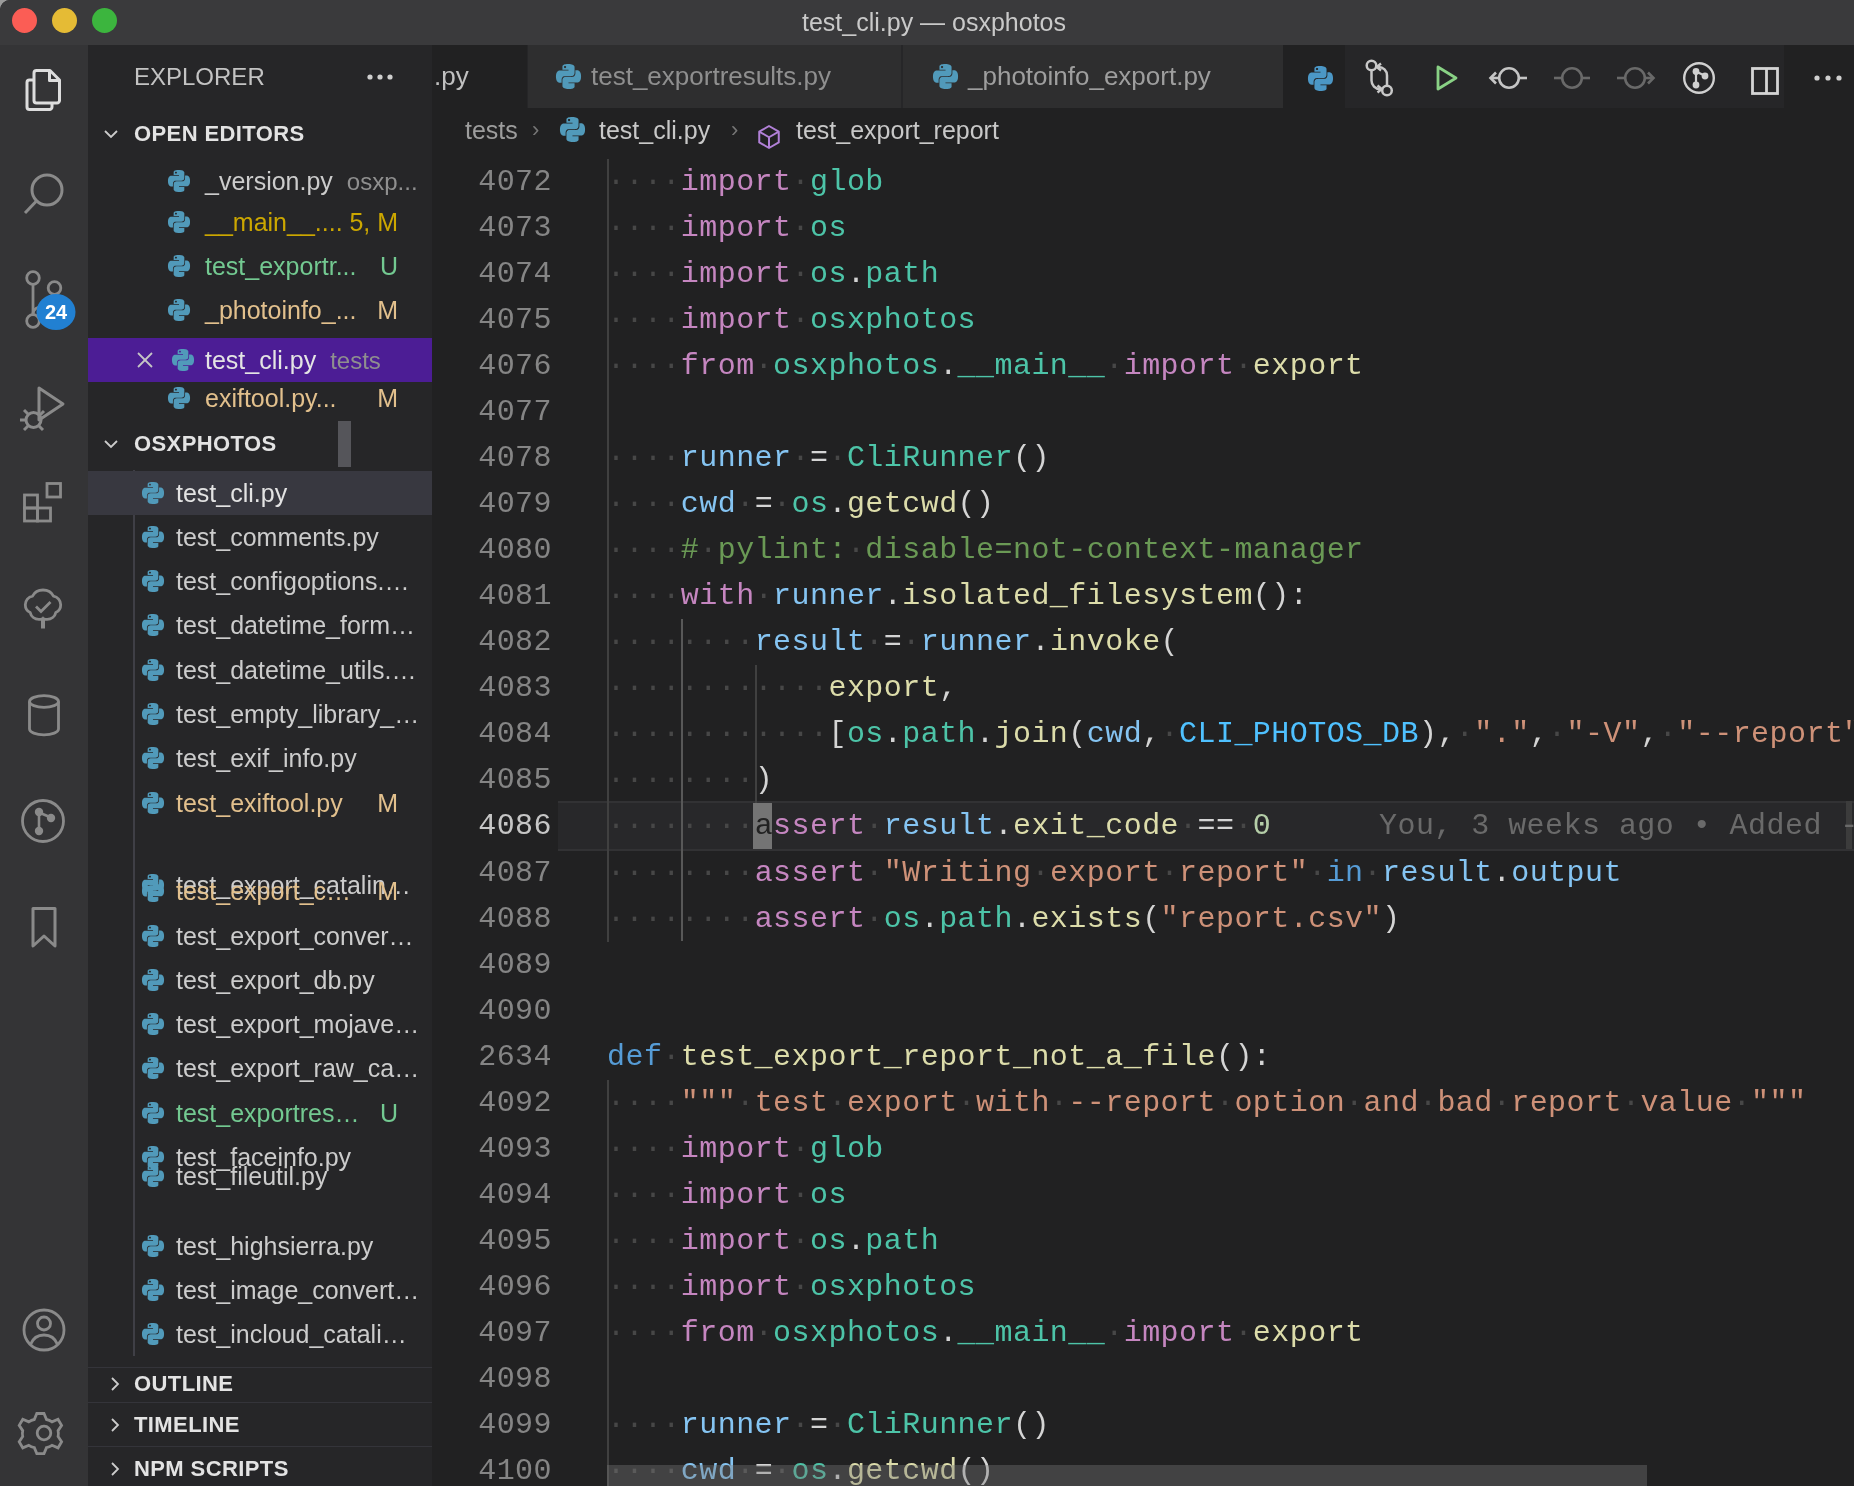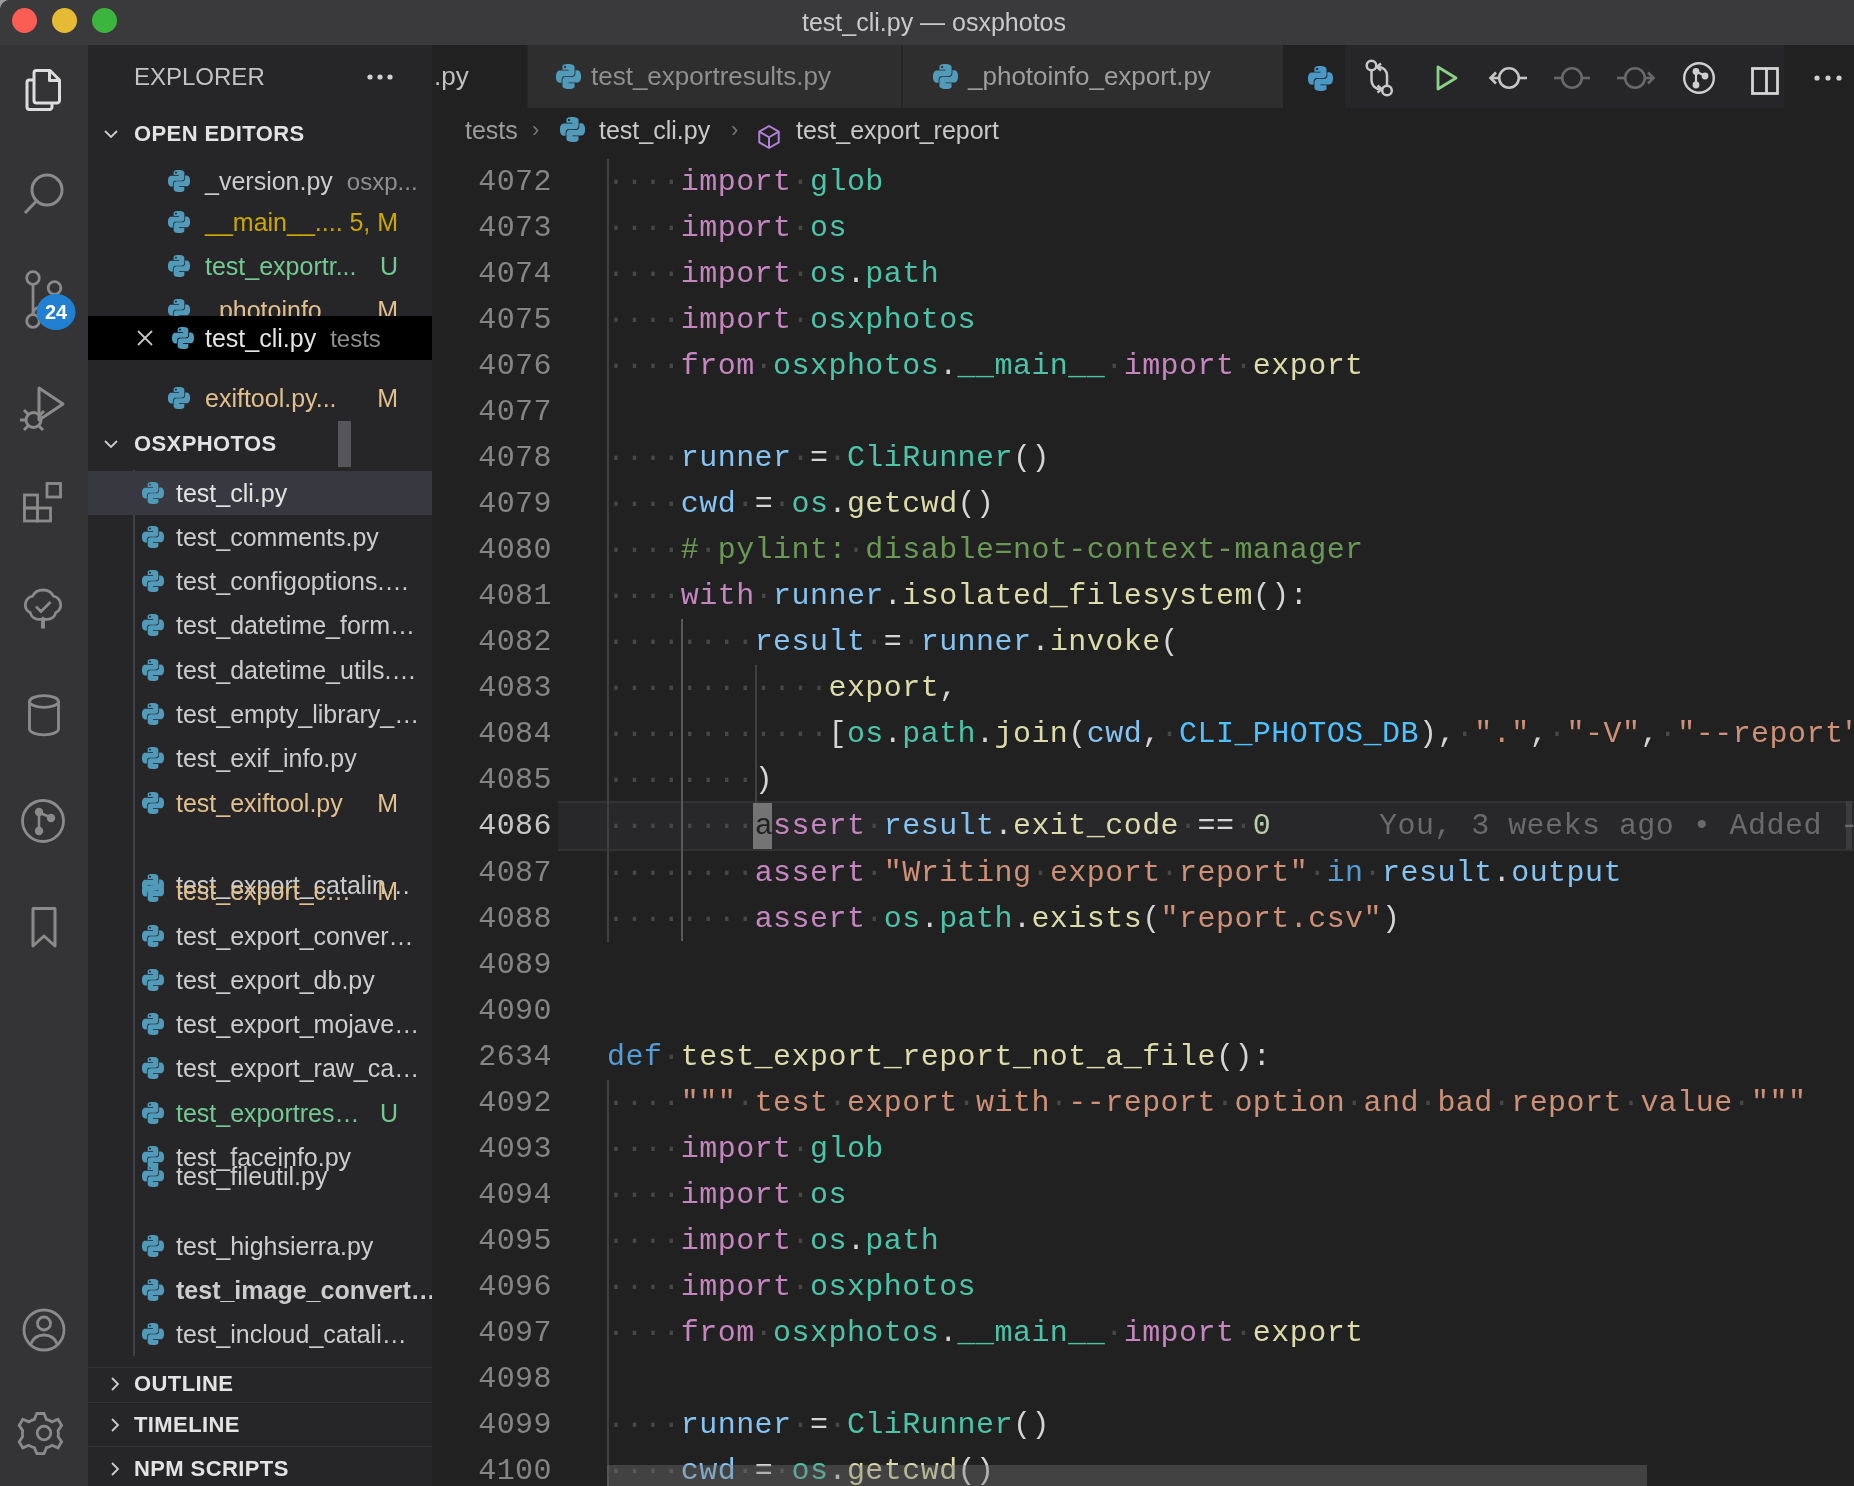--- a/index.html
+++ b/index.html
@@ -135,21 +135,21 @@
         <span class="nm" style="left:117px;color:#73C991">test_exportr...</span>
         <span class="bdg" style="color:#73C991">U</span>
       </div>
       <div class="srow" style="top:243px;">
         <svg style="left:80px;top:11px" width="22" height="22" viewBox="0 0 24 24">
           <path fill="#519aba" d="M14.25.18l.9.2.73.26.59.3.45.32.34.34.25.34.16.33.1.3.04.26.02.2-.01.13V8.5l-.05.63-.13.55-.21.46-.26.38-.3.31-.33.25-.35.19-.35.14-.33.1-.3.07-.26.04-.21.02H8.77l-.69.05-.59.14-.5.22-.41.27-.33.32-.27.35-.2.36-.15.37-.1.35-.07.32-.04.27-.02.21v3.06H3.17l-.21-.03-.28-.07-.32-.12-.35-.18-.36-.26-.36-.36-.35-.46-.32-.59-.28-.73-.21-.88-.14-1.05-.05-1.23.06-1.22.16-1.04.24-.87.32-.71.36-.57.4-.44.42-.33.42-.24.4-.16.36-.1.32-.05.24-.01h.16l.06.01h8.16v-.83H6.18l-.01-2.75-.02-.37.05-.34.11-.31.17-.28.25-.26.31-.23.38-.2.44-.18.51-.15.58-.12.64-.1.71-.06.77-.04.84-.02 1.27.05zm-6.3 1.98l-.23.33-.08.41.08.41.23.34.33.22.41.09.41-.09.33-.22.23-.34.08-.41-.08-.41-.23-.33-.33-.22-.41-.09-.41.09zm13.09 3.95l.28.06.32.12.35.18.36.27.36.35.35.47.32.59.28.73.21.88.14 1.04.05 1.23-.06 1.23-.16 1.04-.24.86-.32.71-.36.57-.4.45-.42.33-.42.24-.4.16-.36.09-.32.05-.24.02-.16-.01h-8.22v.82h5.84l.01 2.76.02.36-.05.34-.11.31-.17.29-.25.25-.31.24-.38.2-.44.17-.51.15-.58.13-.64.09-.71.07-.77.04-.84.01-1.27-.04-1.07-.14-.9-.2-.73-.25-.59-.3-.45-.33-.34-.34-.25-.34-.16-.33-.1-.3-.04-.25-.02-.2.01-.13v-5.34l.05-.64.13-.54.21-.46.26-.38.3-.32.33-.24.35-.2.35-.14.33-.1.3-.06.26-.04.21-.02.13-.01h5.84l.69-.05.59-.14.5-.21.41-.28.33-.32.27-.35.2-.36.15-.36.1-.35.07-.32.04-.28.02-.21V6.07h2.09l.14.01z"></path>
         </svg>
         <span class="nm" style="left:117px;color:#E2C08D">_photoinfo_...</span>
         <span class="bdg" style="color:#E2C08D">M</span>
       </div>
-      <div class="srow" style="top:271px;background:#000000;">
+      <div class="srow" style="top:293px;background:#4c1d95;">
         <svg style="left:46px;top:11px" width="22" height="22" viewBox="0 0 22 22">
           <g stroke="#c5c5c5" stroke-width="1.8">
             <line x1="4" y1="4" x2="18" y2="18"></line>
             <line x1="18" y1="4" x2="4" y2="18"></line>
           </g>
         </svg>
         <svg style="left:84px;top:11px" width="22" height="22" viewBox="0 0 24 24">
           <path fill="#519aba" d="M14.25.18l.9.2.73.26.59.3.45.32.34.34.25.34.16.33.1.3.04.26.02.2-.01.13V8.5l-.05.63-.13.55-.21.46-.26.38-.3.31-.33.25-.35.19-.35.14-.33.1-.3.07-.26.04-.21.02H8.77l-.69.05-.59.14-.5.22-.41.27-.33.32-.27.35-.2.36-.15.37-.1.35-.07.32-.04.27-.02.21v3.06H3.17l-.21-.03-.28-.07-.32-.12-.35-.18-.36-.26-.36-.36-.35-.46-.32-.59-.28-.73-.21-.88-.14-1.05-.05-1.23.06-1.22.16-1.04.24-.87.32-.71.36-.57.4-.44.42-.33.42-.24.4-.16.36-.1.32-.05.24-.01h.16l.06.01h8.16v-.83H6.18l-.01-2.75-.02-.37.05-.34.11-.31.17-.28.25-.26.31-.23.38-.2.44-.18.51-.15.58-.12.64-.1.71-.06.77-.04.84-.02 1.27.05zm-6.3 1.98l-.23.33-.08.41.08.41.23.34.33.22.41.09.41-.09.33-.22.23-.34.08-.41-.08-.41-.23-.33-.33-.22-.41-.09-.41.09zm13.09 3.95l.28.06.32.12.35.18.36.27.36.35.35.47.32.59.28.73.21.88.14 1.04.05 1.23-.06 1.23-.16 1.04-.24.86-.32.71-.36.57-.4.45-.42.33-.42.24-.4.16-.36.09-.32.05-.24.02-.16-.01h-8.22v.82h5.84l.01 2.76.02.36-.05.34-.11.31-.17.29-.25.25-.31.24-.38.2-.44.17-.51.15-.58.13-.64.09-.71.07-.77.04-.84.01-1.27-.04-1.07-.14-.9-.2-.73-.25-.59-.3-.45-.33-.34-.34-.25-.34-.16-.33-.1-.3-.04-.25-.02-.2.01-.13v-5.34l.05-.64.13-.54.21-.46.26-.38.3-.32.33-.24.35-.2.35-.14.33-.1.3-.06.26-.04.21-.02.13-.01h5.84l.69-.05.59-.14.5-.21.41-.28.33-.32.27-.35.2-.36.15-.36.1-.35.07-.32.04-.28.02-.21V6.07h2.09l.14.01z"></path>
         </svg>
         <span class="nm" style="left:117px;color:#e4e4e4">test_cli.py<span style="color:#8f8f8f;font-size:24px;margin-left:14px">tests</span></span>
@@ -270,21 +270,21 @@
           <path fill="#519aba" d="M14.25.18l.9.2.73.26.59.3.45.32.34.34.25.34.16.33.1.3.04.26.02.2-.01.13V8.5l-.05.63-.13.55-.21.46-.26.38-.3.31-.33.25-.35.19-.35.14-.33.1-.3.07-.26.04-.21.02H8.77l-.69.05-.59.14-.5.22-.41.27-.33.32-.27.35-.2.36-.15.37-.1.35-.07.32-.04.27-.02.21v3.06H3.17l-.21-.03-.28-.07-.32-.12-.35-.18-.36-.26-.36-.36-.35-.46-.32-.59-.28-.73-.21-.88-.14-1.05-.05-1.23.06-1.22.16-1.04.24-.87.32-.71.36-.57.4-.44.42-.33.42-.24.4-.16.36-.1.32-.05.24-.01h.16l.06.01h8.16v-.83H6.18l-.01-2.75-.02-.37.05-.34.11-.31.17-.28.25-.26.31-.23.38-.2.44-.18.51-.15.58-.12.64-.1.71-.06.77-.04.84-.02 1.27.05zm-6.3 1.98l-.23.33-.08.41.08.41.23.34.33.22.41.09.41-.09.33-.22.23-.34.08-.41-.08-.41-.23-.33-.33-.22-.41-.09-.41.09zm13.09 3.95l.28.06.32.12.35.18.36.27.36.35.35.47.32.59.28.73.21.88.14 1.04.05 1.23-.06 1.23-.16 1.04-.24.86-.32.71-.36.57-.4.45-.42.33-.42.24-.4.16-.36.09-.32.05-.24.02-.16-.01h-8.22v.82h5.84l.01 2.76.02.36-.05.34-.11.31-.17.29-.25.25-.31.24-.38.2-.44.17-.51.15-.58.13-.64.09-.71.07-.77.04-.84.01-1.27-.04-1.07-.14-.9-.2-.73-.25-.59-.3-.45-.33-.34-.34-.25-.34-.16-.33-.1-.3-.04-.25-.02-.2.01-.13v-5.34l.05-.64.13-.54.21-.46.26-.38.3-.32.33-.24.35-.2.35-.14.33-.1.3-.06.26-.04.21-.02.13-.01h5.84l.69-.05.59-.14.5-.21.41-.28.33-.32.27-.35.2-.36.15-.36.1-.35.07-.32.04-.28.02-.21V6.07h2.09l.14.01z"></path>
         </svg>
         <span class="nm" style="left:88px;color:#cccccc">test_fileutil.py</span>
       </div>
       <div class="srow" style="top:1178.6px;">
         <svg style="left:54px;top:11px" width="22" height="22" viewBox="0 0 24 24">
           <path fill="#519aba" d="M14.25.18l.9.2.73.26.59.3.45.32.34.34.25.34.16.33.1.3.04.26.02.2-.01.13V8.5l-.05.63-.13.55-.21.46-.26.38-.3.31-.33.25-.35.19-.35.14-.33.1-.3.07-.26.04-.21.02H8.77l-.69.05-.59.14-.5.22-.41.27-.33.32-.27.35-.2.36-.15.37-.1.35-.07.32-.04.27-.02.21v3.06H3.17l-.21-.03-.28-.07-.32-.12-.35-.18-.36-.26-.36-.36-.35-.46-.32-.59-.28-.73-.21-.88-.14-1.05-.05-1.23.06-1.22.16-1.04.24-.87.32-.71.36-.57.4-.44.42-.33.42-.24.4-.16.36-.1.32-.05.24-.01h.16l.06.01h8.16v-.83H6.18l-.01-2.75-.02-.37.05-.34.11-.31.17-.28.25-.26.31-.23.38-.2.44-.18.51-.15.58-.12.64-.1.71-.06.77-.04.84-.02 1.27.05zm-6.3 1.98l-.23.33-.08.41.08.41.23.34.33.22.41.09.41-.09.33-.22.23-.34.08-.41-.08-.41-.23-.33-.33-.22-.41-.09-.41.09zm13.09 3.95l.28.06.32.12.35.18.36.27.36.35.35.47.32.59.28.73.21.88.14 1.04.05 1.23-.06 1.23-.16 1.04-.24.86-.32.71-.36.57-.4.45-.42.33-.42.24-.4.16-.36.09-.32.05-.24.02-.16-.01h-8.22v.82h5.84l.01 2.76.02.36-.05.34-.11.31-.17.29-.25.25-.31.24-.38.2-.44.17-.51.15-.58.13-.64.09-.71.07-.77.04-.84.01-1.27-.04-1.07-.14-.9-.2-.73-.25-.59-.3-.45-.33-.34-.34-.25-.34-.16-.33-.1-.3-.04-.25-.02-.2.01-.13v-5.34l.05-.64.13-.54.21-.46.26-.38.3-.32.33-.24.35-.2.35-.14.33-.1.3-.06.26-.04.21-.02.13-.01h5.84l.69-.05.59-.14.5-.21.41-.28.33-.32.27-.35.2-.36.15-.36.1-.35.07-.32.04-.28.02-.21V6.07h2.09l.14.01z"></path>
         </svg>
         <span class="nm" style="left:88px;color:#cccccc">test_highsierra.py</span>
       </div>
-      <div class="srow" style="top:1222.9px;font-weight:bold;">
+      <div class="srow" style="top:1222.9px;">
         <svg style="left:54px;top:11px" width="22" height="22" viewBox="0 0 24 24">
           <path fill="#519aba" d="M14.25.18l.9.2.73.26.59.3.45.32.34.34.25.34.16.33.1.3.04.26.02.2-.01.13V8.5l-.05.63-.13.55-.21.46-.26.38-.3.31-.33.25-.35.19-.35.14-.33.1-.3.07-.26.04-.21.02H8.77l-.69.05-.59.14-.5.22-.41.27-.33.32-.27.35-.2.36-.15.37-.1.35-.07.32-.04.27-.02.21v3.06H3.17l-.21-.03-.28-.07-.32-.12-.35-.18-.36-.26-.36-.36-.35-.46-.32-.59-.28-.73-.21-.88-.14-1.05-.05-1.23.06-1.22.16-1.04.24-.87.32-.71.36-.57.4-.44.42-.33.42-.24.4-.16.36-.1.32-.05.24-.01h.16l.06.01h8.16v-.83H6.18l-.01-2.75-.02-.37.05-.34.11-.31.17-.28.25-.26.31-.23.38-.2.44-.18.51-.15.58-.12.64-.1.71-.06.77-.04.84-.02 1.27.05zm-6.3 1.98l-.23.33-.08.41.08.41.23.34.33.22.41.09.41-.09.33-.22.23-.34.08-.41-.08-.41-.23-.33-.33-.22-.41-.09-.41.09zm13.09 3.95l.28.06.32.12.35.18.36.27.36.35.35.47.32.59.28.73.21.88.14 1.04.05 1.23-.06 1.23-.16 1.04-.24.86-.32.71-.36.57-.4.45-.42.33-.42.24-.4.16-.36.09-.32.05-.24.02-.16-.01h-8.22v.82h5.84l.01 2.76.02.36-.05.34-.11.31-.17.29-.25.25-.31.24-.38.2-.44.17-.51.15-.58.13-.64.09-.71.07-.77.04-.84.01-1.27-.04-1.07-.14-.9-.2-.73-.25-.59-.3-.45-.33-.34-.34-.25-.34-.16-.33-.1-.3-.04-.25-.02-.2.01-.13v-5.34l.05-.64.13-.54.21-.46.26-.38.3-.32.33-.24.35-.2.35-.14.33-.1.3-.06.26-.04.21-.02.13-.01h5.84l.69-.05.59-.14.5-.21.41-.28.33-.32.27-.35.2-.36.15-.36.1-.35.07-.32.04-.28.02-.21V6.07h2.09l.14.01z"></path>
         </svg>
         <span class="nm" style="left:88px;color:#cccccc">test_image_convert…</span>
       </div>
       <div class="srow" style="top:1267.2px;">
         <svg style="left:54px;top:11px" width="22" height="22" viewBox="0 0 24 24">
           <path fill="#519aba" d="M14.25.18l.9.2.73.26.59.3.45.32.34.34.25.34.16.33.1.3.04.26.02.2-.01.13V8.5l-.05.63-.13.55-.21.46-.26.38-.3.31-.33.25-.35.19-.35.14-.33.1-.3.07-.26.04-.21.02H8.77l-.69.05-.59.14-.5.22-.41.27-.33.32-.27.35-.2.36-.15.37-.1.35-.07.32-.04.27-.02.21v3.06H3.17l-.21-.03-.28-.07-.32-.12-.35-.18-.36-.26-.36-.36-.35-.46-.32-.59-.28-.73-.21-.88-.14-1.05-.05-1.23.06-1.22.16-1.04.24-.87.32-.71.36-.57.4-.44.42-.33.42-.24.4-.16.36-.1.32-.05.24-.01h.16l.06.01h8.16v-.83H6.18l-.01-2.75-.02-.37.05-.34.11-.31.17-.28.25-.26.31-.23.38-.2.44-.18.51-.15.58-.12.64-.1.71-.06.77-.04.84-.02 1.27.05zm-6.3 1.98l-.23.33-.08.41.08.41.23.34.33.22.41.09.41-.09.33-.22.23-.34.08-.41-.08-.41-.23-.33-.33-.22-.41-.09-.41.09zm13.09 3.95l.28.06.32.12.35.18.36.27.36.35.35.47.32.59.28.73.21.88.14 1.04.05 1.23-.06 1.23-.16 1.04-.24.86-.32.71-.36.57-.4.45-.42.33-.42.24-.4.16-.36.09-.32.05-.24.02-.16-.01h-8.22v.82h5.84l.01 2.76.02.36-.05.34-.11.31-.17.29-.25.25-.31.24-.38.2-.44.17-.51.15-.58.13-.64.09-.71.07-.77.04-.84.01-1.27-.04-1.07-.14-.9-.2-.73-.25-.59-.3-.45-.33-.34-.34-.25-.34-.16-.33-.1-.3-.04-.25-.02-.2.01-.13v-5.34l.05-.64.13-.54.21-.46.26-.38.3-.32.33-.24.35-.2.35-.14.33-.1.3-.06.26-.04.21-.02.13-.01h5.84l.69-.05.59-.14.5-.21.41-.28.33-.32.27-.35.2-.36.15-.36.1-.35.07-.32.04-.28.02-.21V6.07h2.09l.14.01z"></path>
         </svg>
         <span class="nm" style="left:88px;color:#cccccc">test_incloud_catali…</span>

